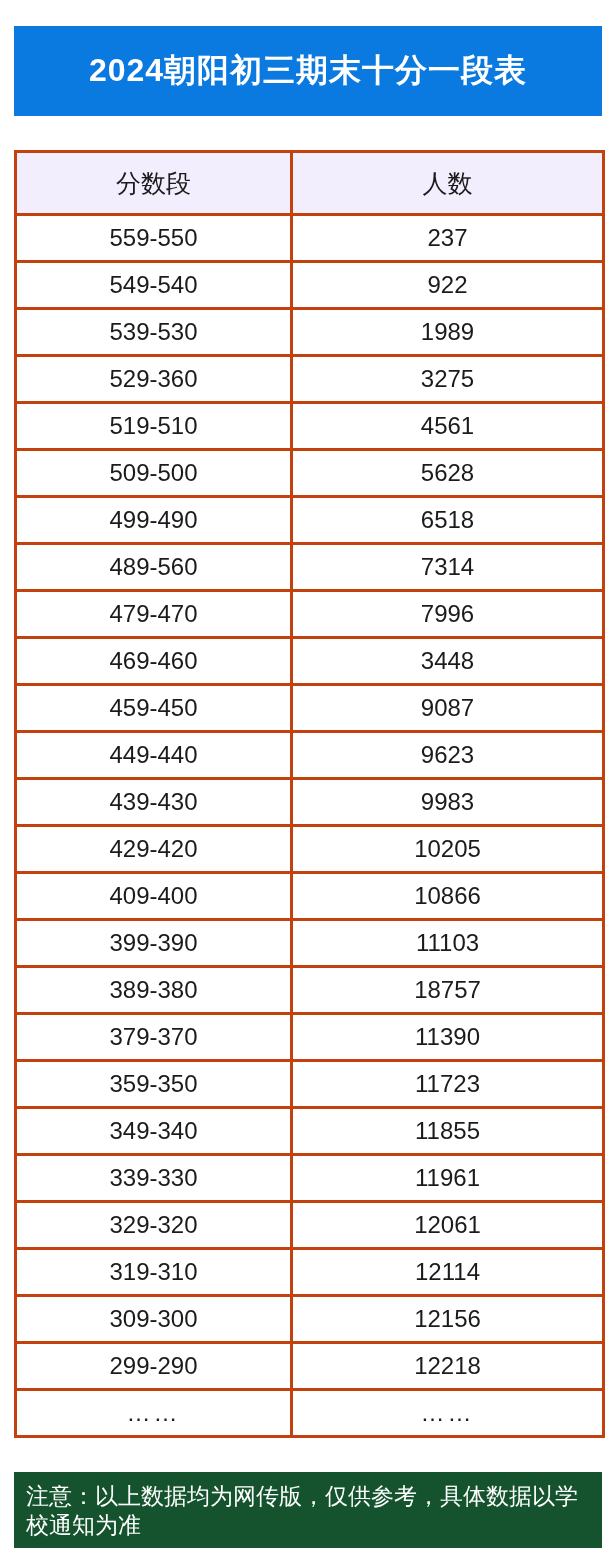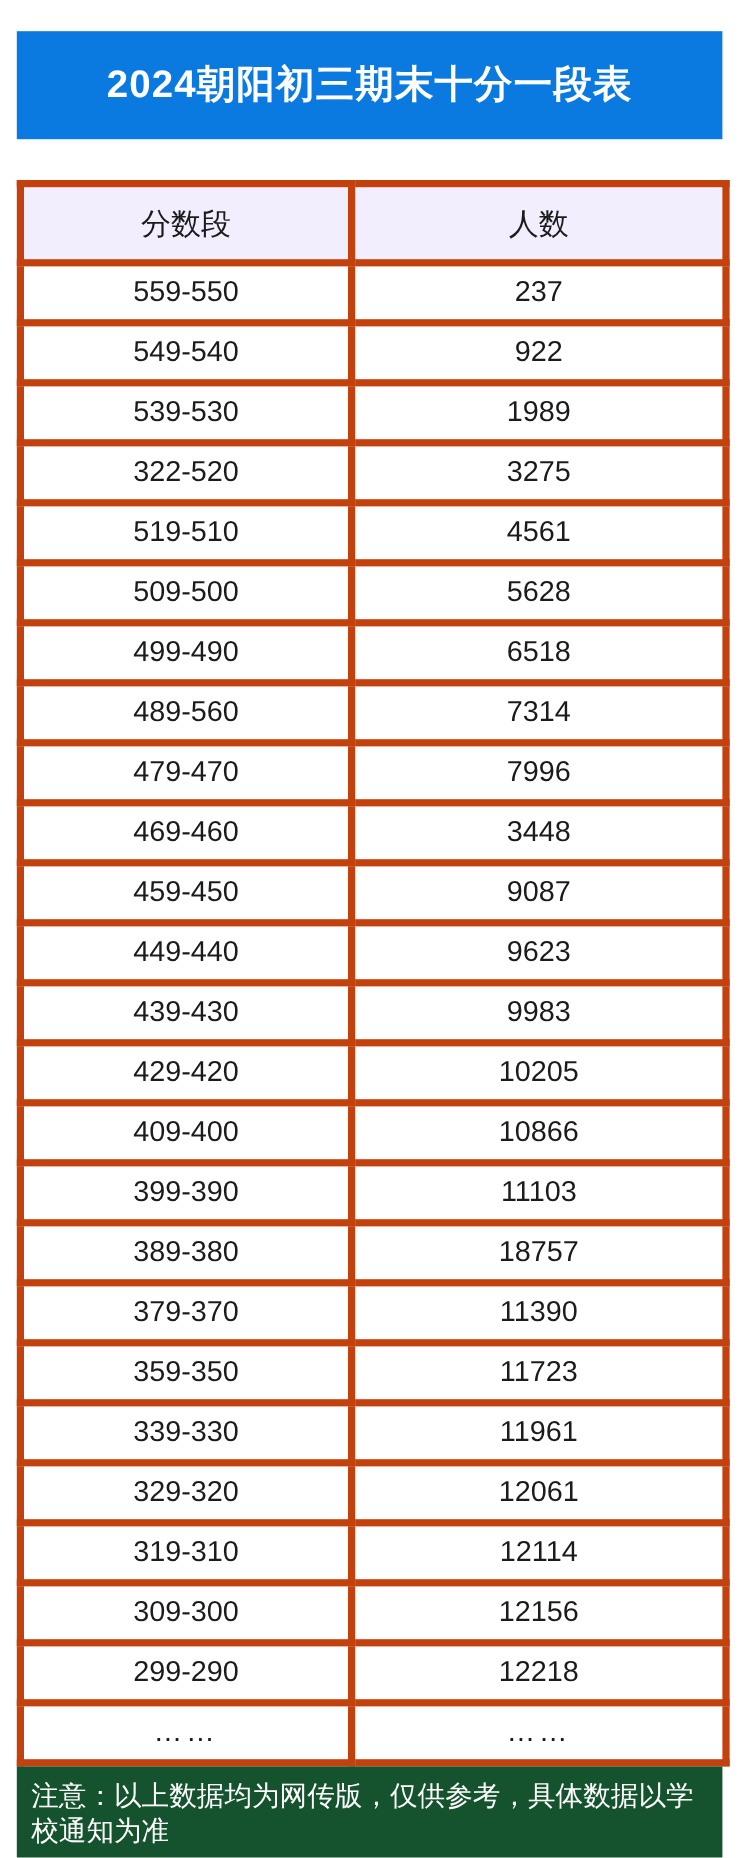--- a/index.html
+++ b/index.html
@@ -61,21 +61,21 @@
     top: 150px;
     width: 588px;
   }
   table.grades {
     border-collapse: collapse;
     width: 588px;
     table-layout: fixed;
   }
   table.grades th,
   table.grades td {
-    border: 6px solid #c2410c;
+    border: 3px solid #c2410c;
     height: 44px;
     text-align: center;
     vertical-align: middle;
     font-size: 24px;
     color: #1b1b1b;
     font-family: "Liberation Sans", sans-serif;
     background: #ffffff;
     padding: 0;
   }
   table.grades thead th {
@@ -134,21 +134,21 @@
           </tr>
         <tr>
             <td>549-540</td>
             <td>922</td>
           </tr>
         <tr>
             <td>539-530</td>
             <td>1989</td>
           </tr>
         <tr>
-            <td>322-520</td>
+            <td>529-360</td>
             <td>3275</td>
           </tr>
         <tr>
             <td>519-510</td>
             <td>4561</td>
           </tr>
         <tr>
             <td>509-500</td>
             <td>5628</td>
           </tr>
@@ -196,20 +196,24 @@
             <td>389-380</td>
             <td>18757</td>
           </tr>
         <tr>
             <td>379-370</td>
             <td>11390</td>
           </tr>
         <tr>
             <td>359-350</td>
             <td>11723</td>
+          </tr>
+        <tr>
+            <td>349-340</td>
+            <td>11855</td>
           </tr>
         <tr>
             <td>339-330</td>
             <td>11961</td>
           </tr>
         <tr>
             <td>329-320</td>
             <td>12061</td>
           </tr>
         <tr>

